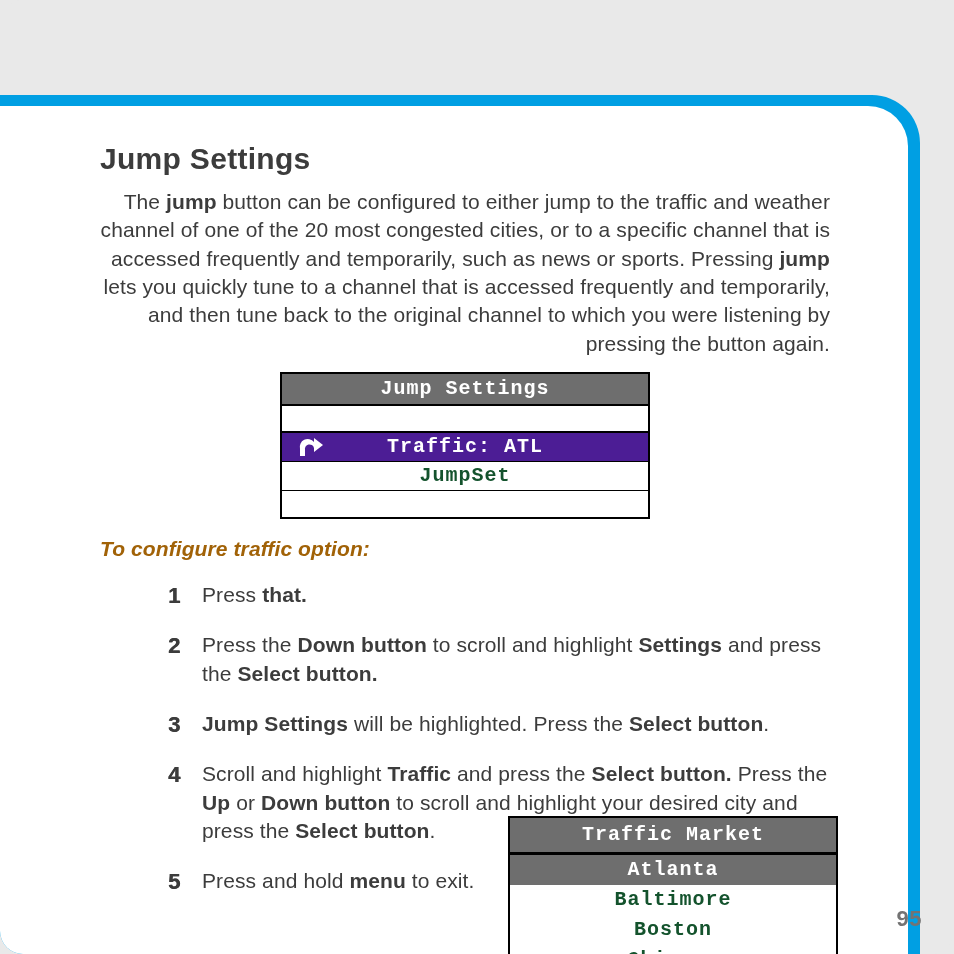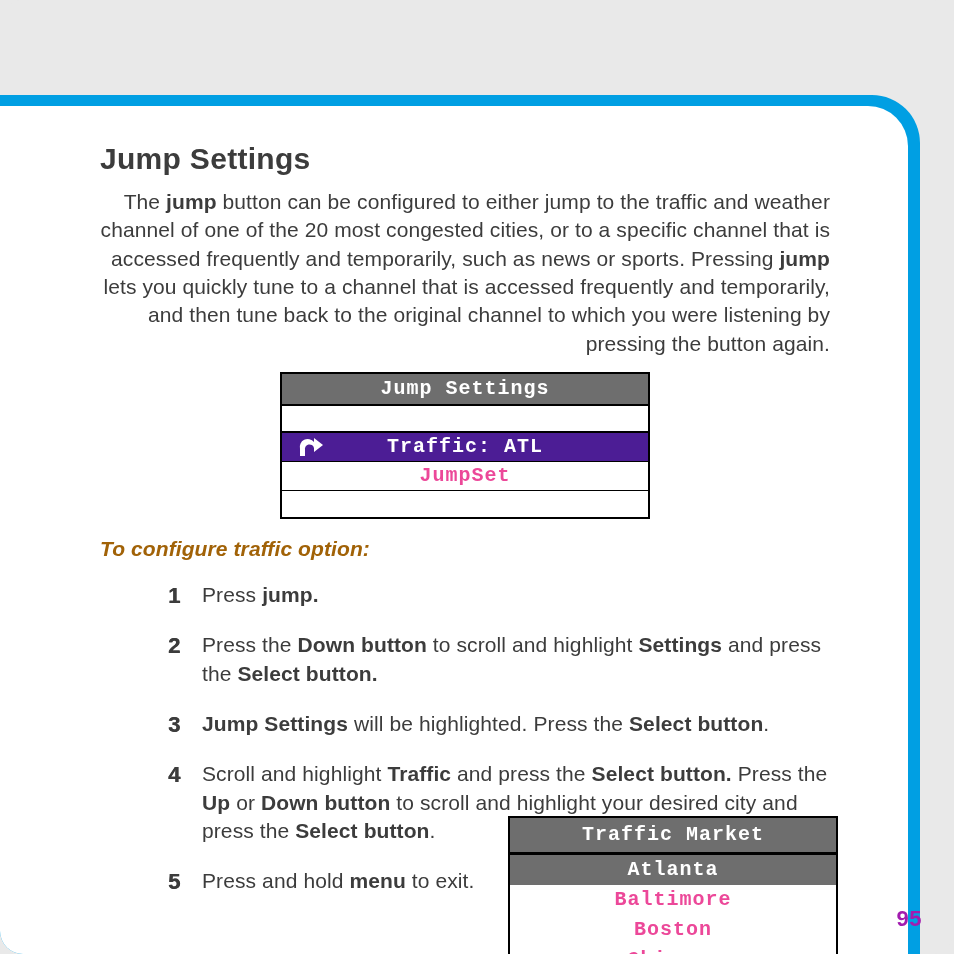--- a/index.html
+++ b/index.html
@@ -40,21 +40,21 @@
     border: 2px solid #000; background: #fff;
     font-family: "Courier New", monospace;
     font-weight: 700; font-size: 20px; letter-spacing: 1px;
   }
   .lcd-header {
     background: #6e6e6e; color: #fff; text-align: center;
     padding: 3px 0 4px 0;
     border-bottom: 2px solid #000;
   }
   .lcd-row {
-    text-align: center; color: #ec4899;
+    text-align: center; color: #14532d;
     padding: 2px 0 3px 0;
     border-bottom: 1px solid #000;
     position: relative;
     min-height: 26px;
   }
   .lcd-row.blank { min-height: 26px; }
   .lcd-row.noborder { border-bottom: none; }
   .lcd-row.sel {
     background: #4c1d95; color: #fff;
     border-top: 1px solid #000;
@@ -95,21 +95,21 @@
     border: 2px solid #000; background: #fff;
     font-family: "Courier New", monospace;
     font-weight: 700; font-size: 20px; letter-spacing: 1px;
   }
   .lcd2 .lcd-header { padding: 3px 0 4px 0; }
   .lcd2 .lcd-row { padding: 1px 0 2px 0; min-height: 24px; border-bottom: none; }
   .lcd2 .lcd-row.sel { background: #6e6e6e; color: #fff; }
 
   .page-num {
     position: absolute; right: 32px; bottom: 22px;
-    color: #a21caf; font-size: 22px; font-weight: 900; letter-spacing: .5px;
+    color: #737373; font-size: 22px; font-weight: 900; letter-spacing: .5px;
   }
 </style>
 </head>
 <body>
 
 <div class="outer">
   <div class="blue-frame"></div>
 
   <div class="page">
 
@@ -129,21 +129,21 @@
         <span>Traffic: ATL</span>
       </div>
       <div class="lcd-row">JumpSet</div>
       <div class="lcd-row blank noborder"></div>
     </div>
 
     <p class="subhead">To configure traffic option:</p>
 
     <ol class="steps">
       <li>
-        <span>Press </span><b>jump.</b>
+        <span>Press </span><b>that.</b>
       </li>
       <li>
         <span>Press the </span><b>Down button</b><span> to scroll and highlight </span><b>Settings</b><span> and press the </span><b>Select button.</b>
       </li>
       <li>
         <b>Jump Settings</b><span> will be highlighted. Press the </span><b>Select button</b><span>.</span>
       </li>
       <li class="step4-wrap">
         <span>Scroll and highlight </span><b>Traffic</b><span> and press the </span><b>Select button.</b><span> Press the </span><b>Up</b><span> or </span><b>Down button</b><span> to scroll and highlight your desired city and press the </span><b>Select button</b><span>.</span>
 

